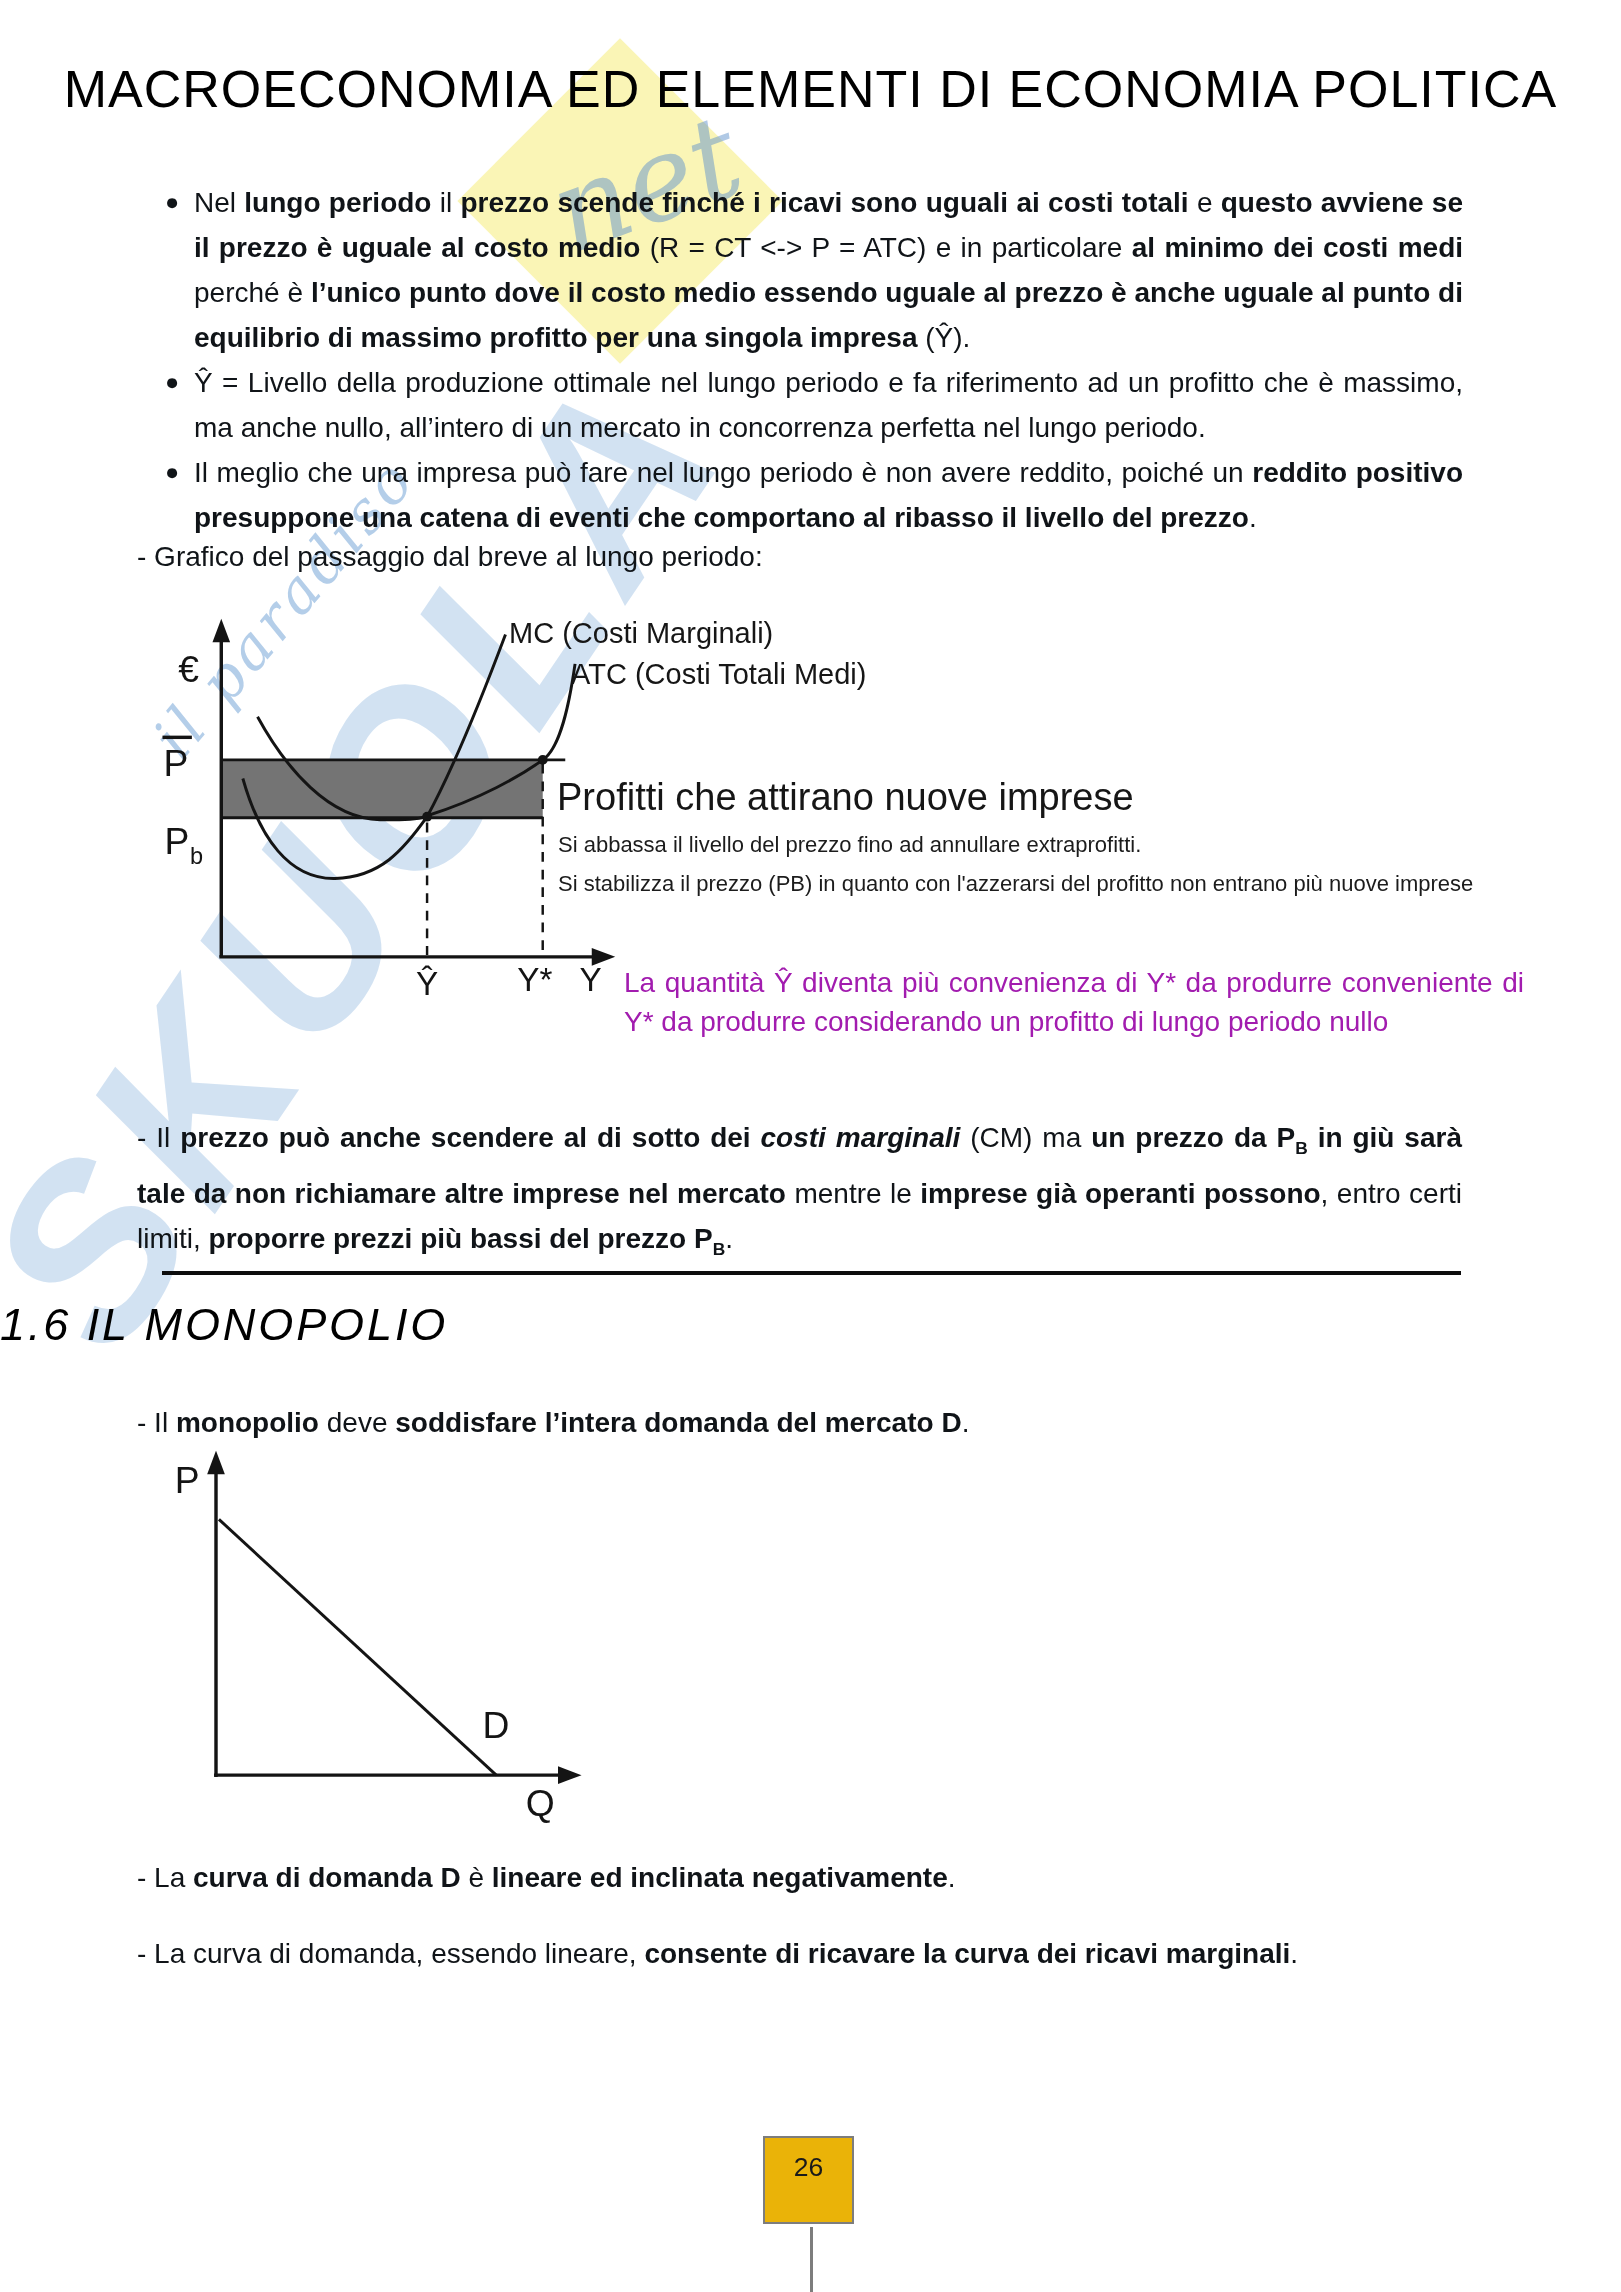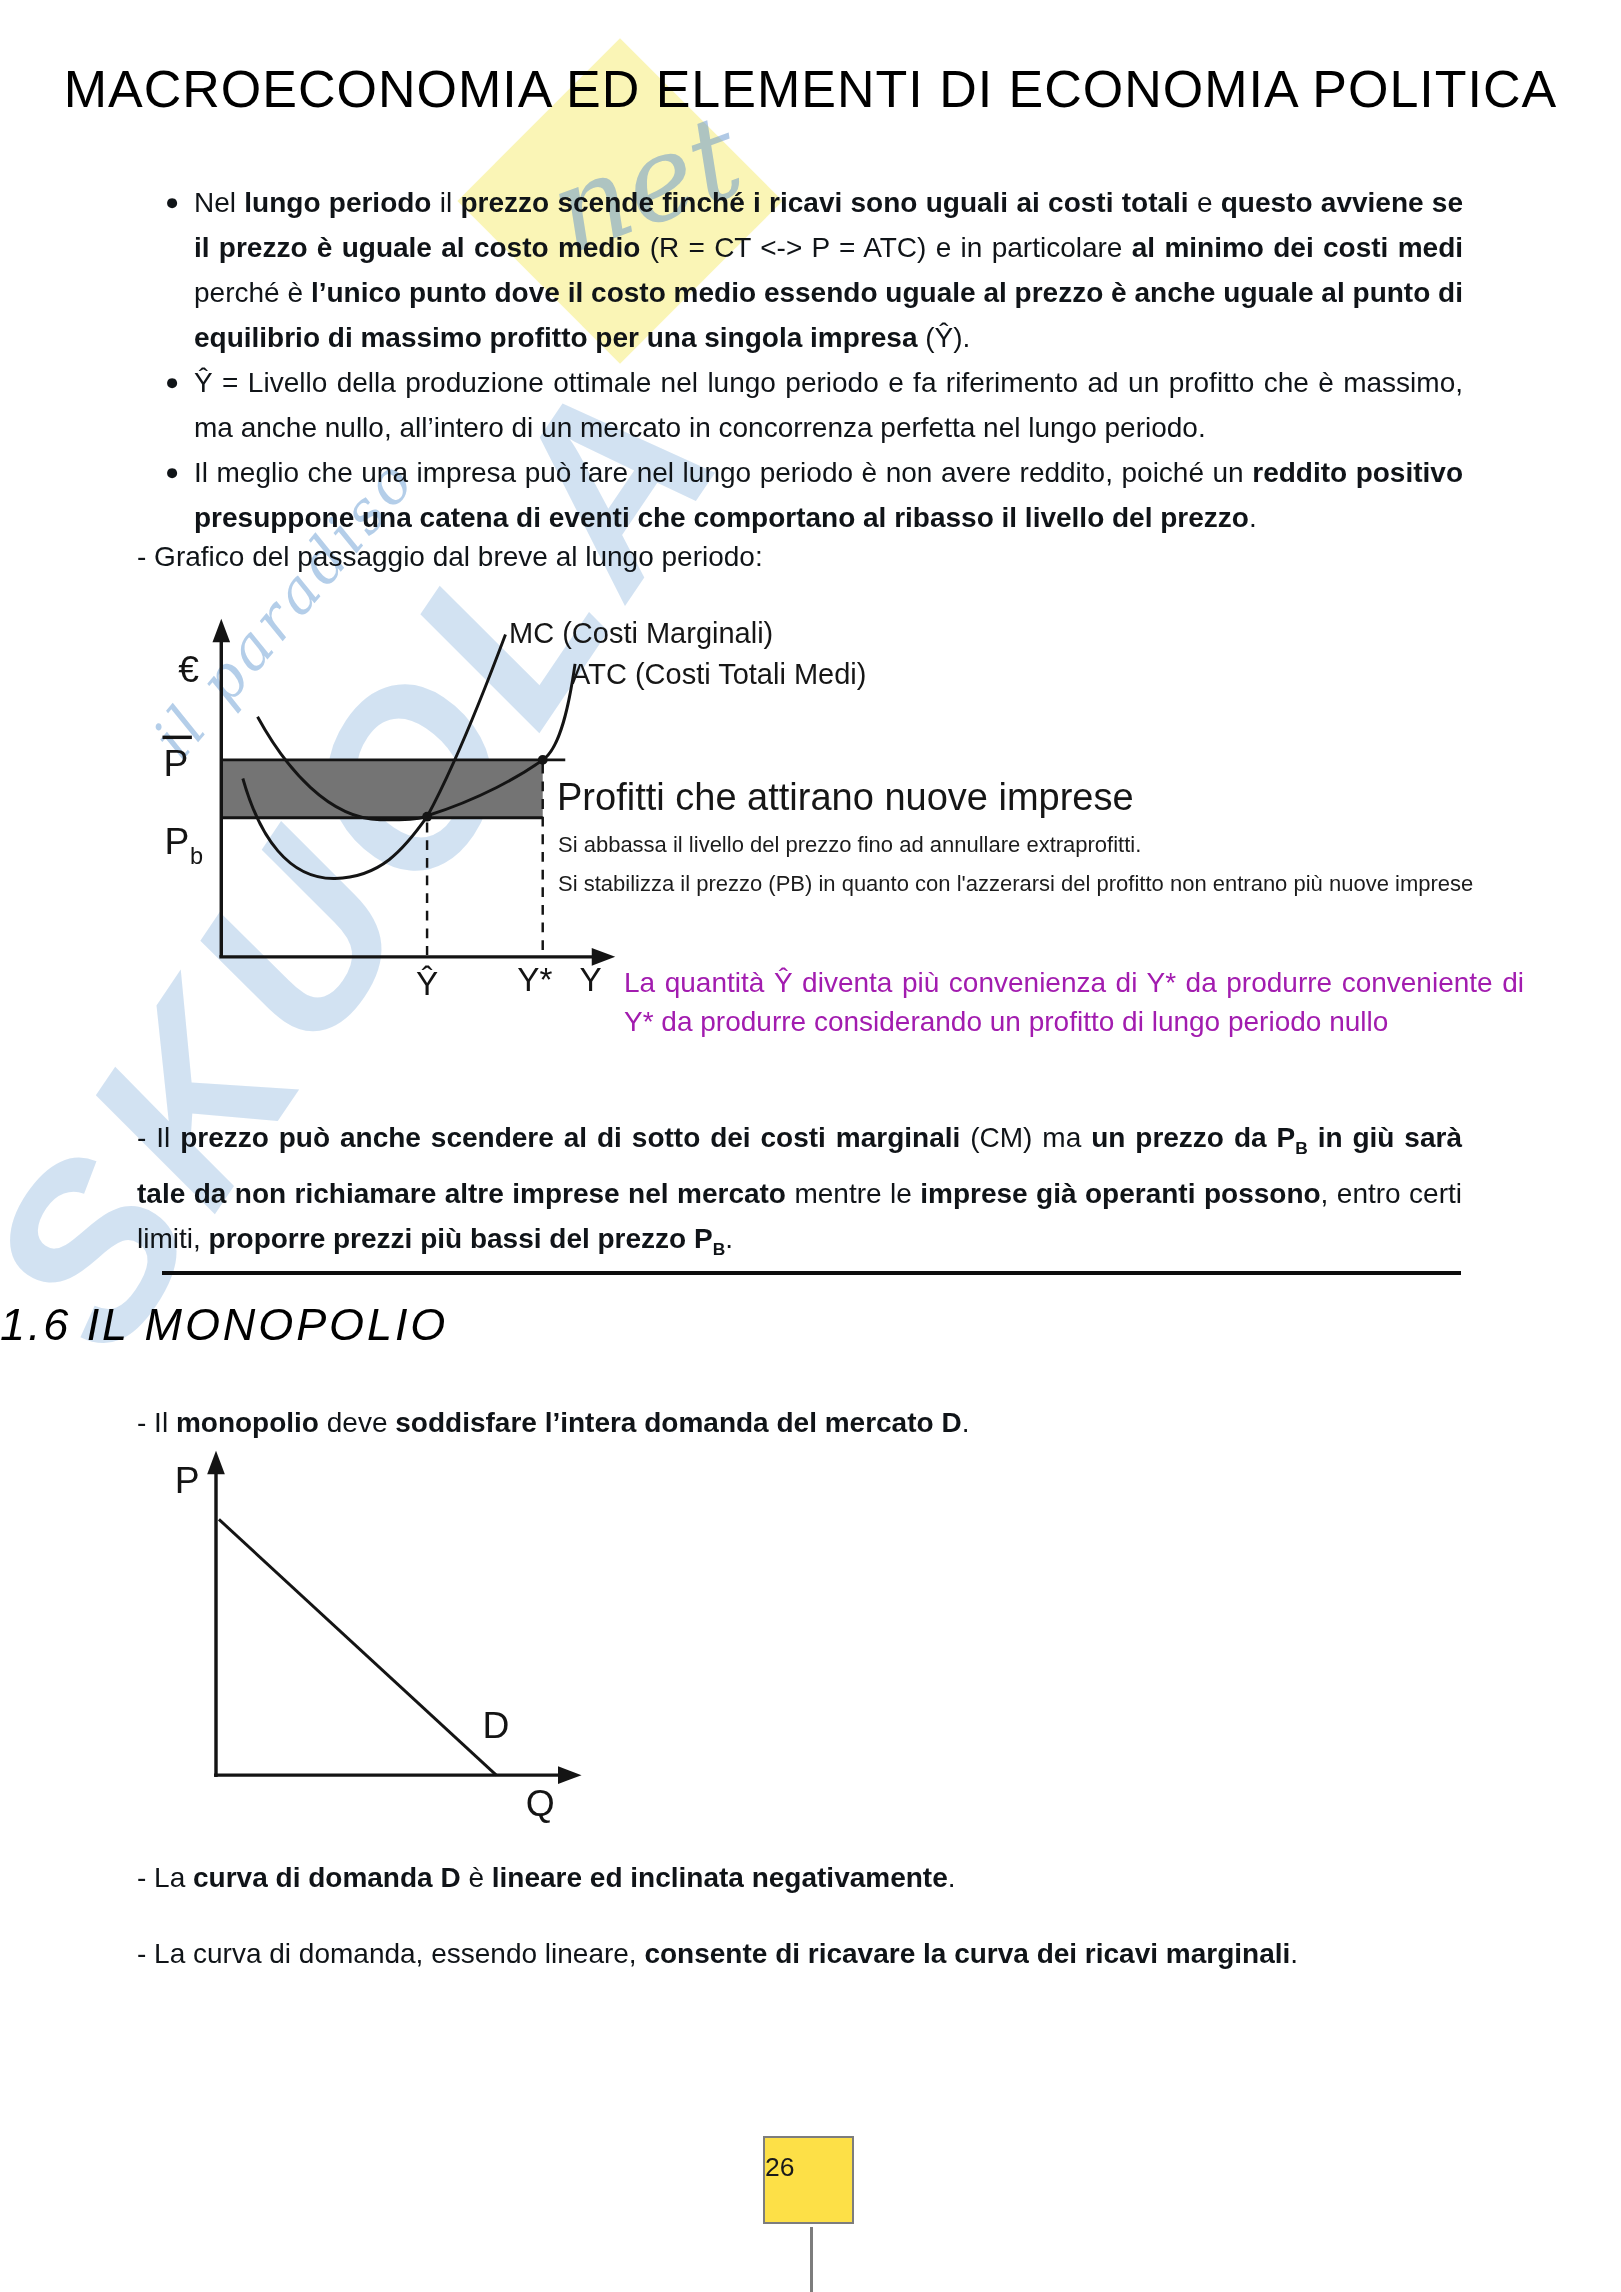--- a/index.html
+++ b/index.html
@@ -20,21 +20,21 @@
              font-family:"DejaVu Serif",serif;font-style:italic;font-size:59px;letter-spacing:4.9px;
              color:rgba(118,166,215,0.55);white-space:nowrap;}
 
   .content{position:relative;z-index:1;}
 
   
   .title{position:absolute;top:59px;left:0;width:100%;text-align:center;
          font-size:52px;letter-spacing:1px;color:#000;}
   .para{font-size:28px;line-height:45px;text-align:justify;text-align-last:left;}
   .b{font-weight:700;}
-  .i{}
+  .i{font-style:italic;}
   .sub{vertical-align:sub;font-size:0.62em;}
   ul.bullets{list-style:none;margin:0;padding:0;position:absolute;left:165px;top:180px;width:1298px;}
   ul.bullets li{position:relative;padding-left:29px;}
   ul.bullets li .marker{position:absolute;left:0;top:0;font-size:23.5px;line-height:45px;}
 
   .p-grafico{position:absolute;left:137px;top:534px;width:1325px;}
   .p-prezzo{position:absolute;left:137px;top:1115px;width:1325px;}
   .p-monopolio{position:absolute;left:137px;top:1400px;width:1325px;}
   .p-curva1{position:absolute;left:137px;top:1855px;width:1325px;}
   .p-curva2{position:absolute;left:137px;top:1931px;width:1325px;}
@@ -54,22 +54,22 @@
   .note1{left:421px;top:257px;width:980px;}
   .note2{left:421px;top:296px;width:970px;}
   .fig1-caption{position:absolute;left:624px;top:963px;width:900px;
                 font-size:28px;line-height:39px;text-align:justify;text-align-last:left;color:#a21caf;}
 
   
   .fig2{position:absolute;left:167px;top:1439px;width:441px;height:392px;}
 
   
   .pagebox{position:absolute;left:763px;top:2136px;width:91px;height:88px;
-           border:2.9px solid #7d7d7d;display:flex;align-items:flex-start;
-           padding-top:13.7px;box-sizing:border-box;font-size:26.5px;color:#1a1a1a;background:#fde047;}
+           border:2.9px solid #7d7d7d;display:flex;justify-content:center;align-items:flex-start;
+           padding-top:13.7px;box-sizing:border-box;font-size:26.5px;color:#1a1a1a;background:#eab308;}
   .pageline{position:absolute;left:810px;top:2227px;width:2.9px;height:66px;background:#7d7d7d;}
 
   svg text{font-family:"Liberation Sans",sans-serif;fill:#141414;}
 </style>
 </head>
 <body>
 
 <div class="wm">
   <div class="wm-skuola">SKUOLA</div>
   <div class="wm-diamond"></div>

